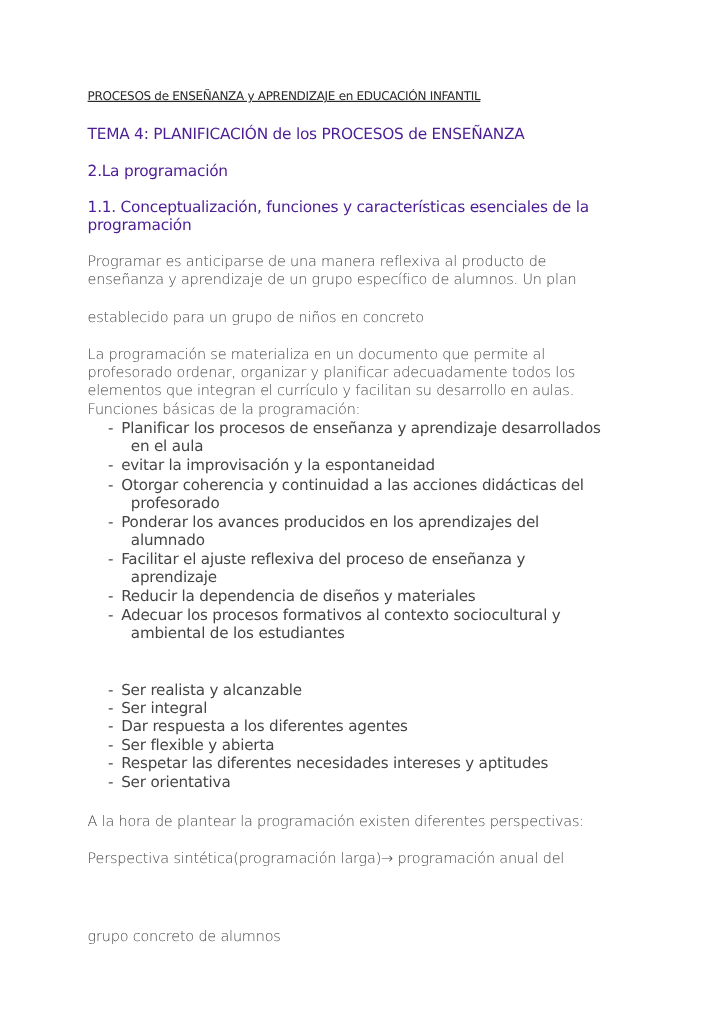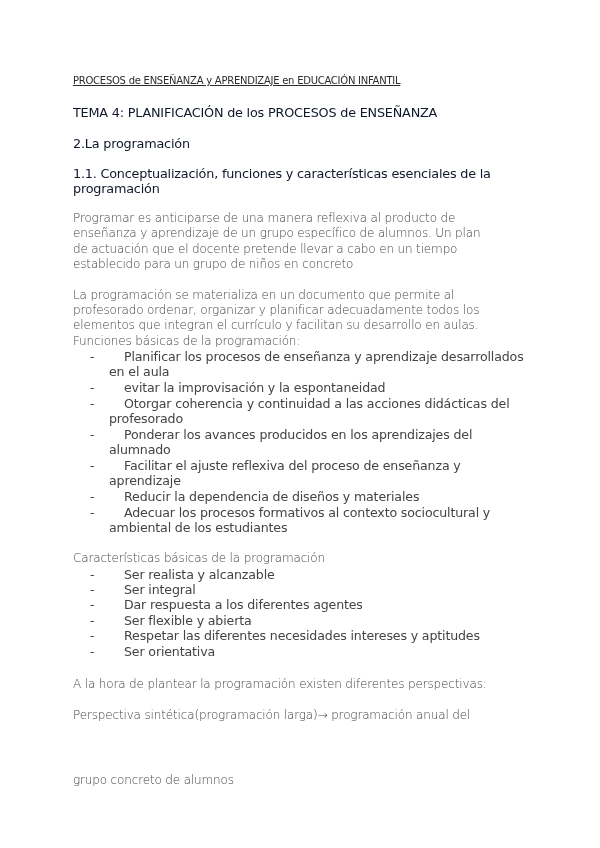--- a/index.html
+++ b/index.html
@@ -1,44 +1,43 @@
 <!DOCTYPE html>
 <html><head>
 <meta charset="utf-8">
 <style>
   html, body { margin: 0; padding: 0; background: #ffffff; }
   body { width: 600px; height: 848px; position: relative; overflow: hidden;
          font-family: "DejaVu Sans", sans-serif; color: #333333; }
   .page { position: absolute; left: 0; top: 0; width: 600px; height: 848px; }
   .line { position: absolute; left: 73px; font-size: 12.6px; line-height: 15.4px; white-space: nowrap; letter-spacing: -0.15px; }
   .title { font-size: 10px; text-decoration: underline; color: #2b2b2b; letter-spacing: -0.25px; }
-  .heading { font-size: 12.8px; color: #0f172a; font-weight: 500; letter-spacing: -0.2px; }
+  .heading { font-size: 12.8px; color: #4c1d95; font-weight: 500; letter-spacing: -0.2px; }
   .body { font-size: 12px; color: #444444; font-weight: 300; }
   .bullet { position: absolute; left: 73px; width: 470px; font-size: 12.6px; line-height: 15.4px; color: #444444; letter-spacing: -0.15px; }
   .bullet .dash { position: absolute; left: 17px; top: 0; }
-  .bullet .txt { position: absolute; left: 51px; white-space: nowrap; }
+  .bullet .txt { position: absolute; left: 28px; white-space: nowrap; }
   .bullet .txt2 { position: absolute; left: 36px; top: 15.4px; white-space: nowrap; }
 </style>
 </head>
 <body>
 
 <div class="page">
 
   <div class="line title" style="top:73px;">PROCESOS de ENSEÑANZA y APRENDIZAJE en EDUCACIÓN INFANTIL</div>
 
   <div class="line heading" style="top:105px;">TEMA 4: PLANIFICACIÓN de los PROCESOS de ENSEÑANZA</div>
 
   <div class="line heading" style="top:136px;">2.La programación</div>
 
   <div class="line heading" style="top:166px;">1.1. Conceptualización, funciones y características esenciales de la</div>
   <div class="line heading" style="top:181px;">programación</div>
 
   <div class="line body" style="top:211px;">Programar es anticiparse de una manera reflexiva al producto de</div>
   <div class="line body" style="top:226px;">enseñanza y aprendizaje de un grupo específico de alumnos. Un plan</div>
-  <div class="line body" style="top:242px;">de actuación que el docente pretende llevar a cabo en un tiempo</div>
   <div class="line body" style="top:257px;">establecido para un grupo de niños en concreto</div>
 
   <div class="line body" style="top:288px;">La programación se materializa en un documento que permite al</div>
   <div class="line body" style="top:303px;">profesorado ordenar, organizar y  planificar adecuadamente todos los</div>
   <div class="line body" style="top:318px;">elementos que integran el currículo y facilitan su desarrollo en aulas.</div>
   <div class="line body" style="top:334px;">Funciones básicas de la programación:</div>
 
   <div class="bullet" style="top:349px;">
     <span class="dash">-</span>
     <span class="txt">Planificar los procesos de enseñanza y aprendizaje desarrollados</span>
@@ -66,21 +65,20 @@
   <div class="bullet" style="top:489px;">
     <span class="dash">-</span>
     <span class="txt">Reducir la dependencia de diseños y materiales</span>
   </div>
   <div class="bullet" style="top:505px;">
     <span class="dash">-</span>
     <span class="txt">Adecuar los procesos formativos al contexto sociocultural y</span>
     <span class="txt2">ambiental de los estudiantes</span>
   </div>
 
-  <div class="line body" style="top:551px;">Características básicas de la programación</div>
 
   <div class="bullet" style="top:567px;">
     <span class="dash">-</span>
     <span class="txt">Ser realista y alcanzable</span>
   </div>
   <div class="bullet" style="top:582px;">
     <span class="dash">-</span>
     <span class="txt">Ser integral</span>
   </div>
   <div class="bullet" style="top:597px;">

